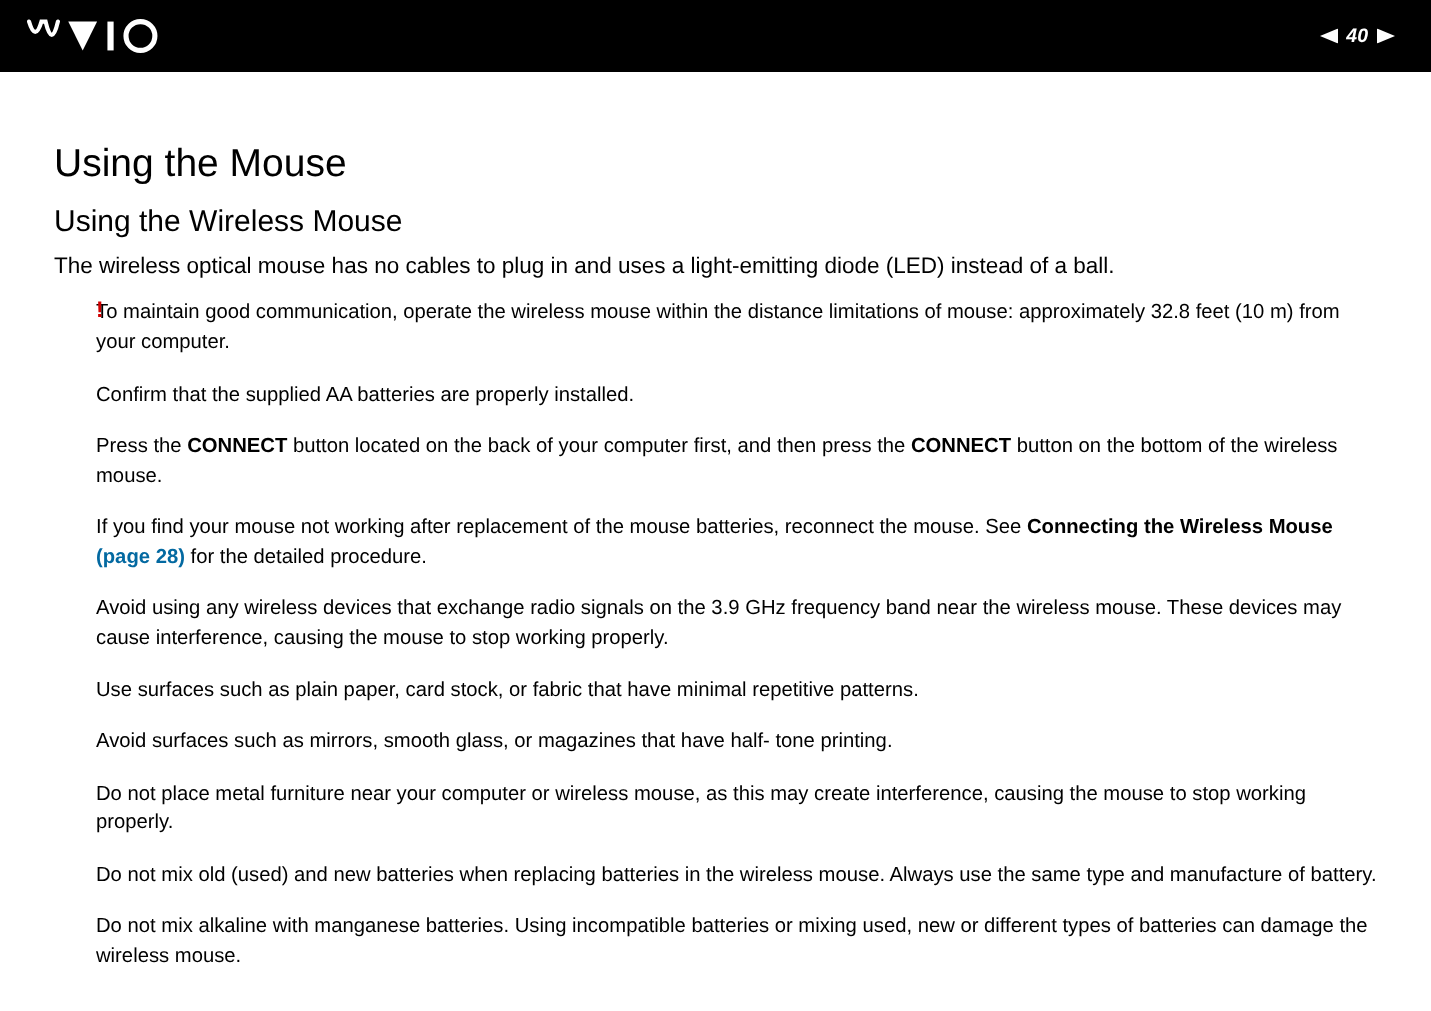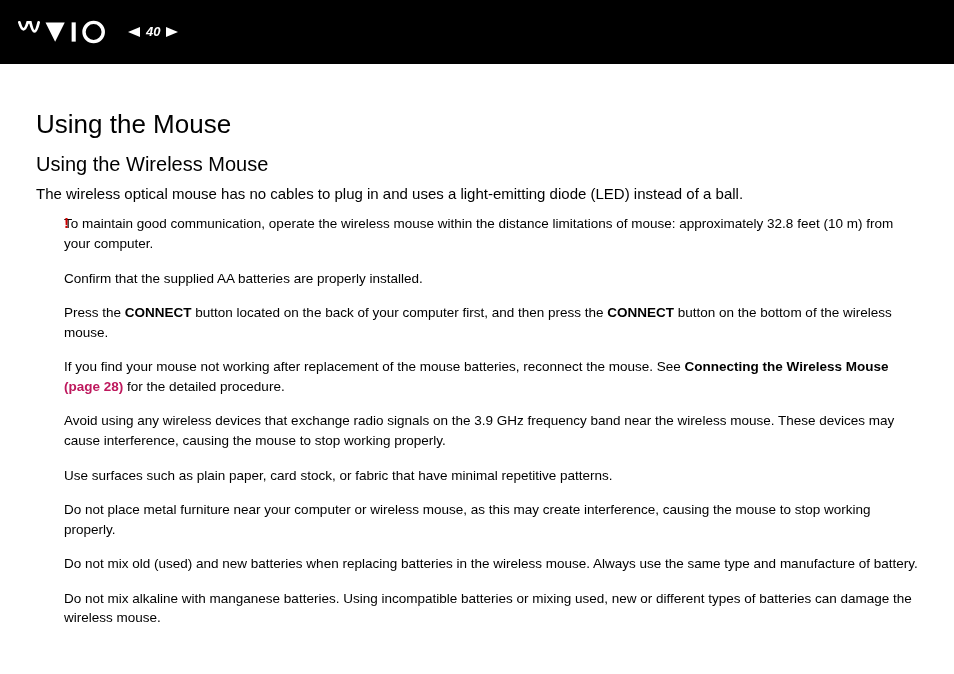--- a/index.html
+++ b/index.html
@@ -7,23 +7,24 @@
     font-family: Arial, Helvetica, sans-serif;
     background: #fff;
     width: 954px;
     height: 674px;
     overflow: hidden;
     position: relative;
   }
   .header {
     background: #000;
     color: #fff;
-    height: 64px;
+    height: 48px;
     display: flex;
     align-items: center;
+    justify-content: space-between;
     padding: 0 24px 0 18px;
   }
   .logo {
     display: flex;
     align-items: center;
   }
   .logo svg { height: 26px; }
   .header-right {
     text-align: right;
     font-size: 12px;
@@ -81,21 +82,21 @@
     left: 28px;
     top: -2px;
     color: #d00000;
     font-weight: bold;
     font-size: 15px;
   }
   .notes p {
     margin-bottom: 15px;
   }
   .bold { font-weight: bold; }
-  .link { color: #be185d; font-weight: bold; }
+  .link { color: #0369a1; font-weight: bold; }
 </style>
 </head>
 <body>
 
 <div class="header">
   <div class="logo">
     <svg viewBox="0 0 160 36" width="110" fill="#fff">
       <path d="M2 4 Q8 24 14 4 L18 4 Q24 30 30 4" stroke="#fff" stroke-width="4" fill="none" stroke-linecap="round"></path>
       <path d="M40 4 L54 32 L68 4 Z" fill="#fff"></path>
       <rect x="78" y="4" width="6" height="28" fill="#fff"></rect>
@@ -129,17 +130,18 @@
     <p>To maintain good communication, operate the wireless mouse within the distance limitations of mouse: approximately 32.8 feet (10 m) from your computer.</p>
     <p>Confirm that the supplied AA batteries are properly installed.</p>
     <p>
       <span>Press the </span><span class="bold">CONNECT</span><span> button located on the back of your computer first, and then press the </span><span class="bold">CONNECT</span><span> button on the bottom of the wireless mouse.</span>
     </p>
     <p>
       <span>If you find your mouse not working after replacement of the mouse batteries, reconnect the mouse. See </span><span class="bold">Connecting the Wireless Mouse </span><span class="link">(page 28)</span><span> for the detailed procedure.</span>
     </p>
     <p>Avoid using any wireless devices that exchange radio signals on the 3.9 GHz frequency band near the wireless mouse. These devices may cause interference, causing the mouse to stop working properly.</p>
     <p>Use surfaces such as plain paper, card stock, or fabric that have minimal repetitive patterns.</p>
+    <p>Avoid surfaces such as mirrors, smooth glass, or magazines that have half- tone printing.</p>
     <p>Do not place metal furniture near your computer or wireless mouse, as this may create interference, causing the mouse to stop working properly.</p>
     <p>Do not mix old (used) and new batteries when replacing batteries in the wireless mouse. Always use the same type and manufacture of battery.</p>
     <p>Do not mix alkaline with manganese batteries. Using incompatible batteries or mixing used, new or different types of batteries can damage the wireless mouse.</p>
   </div>
 </div>
 
 </body></html>

